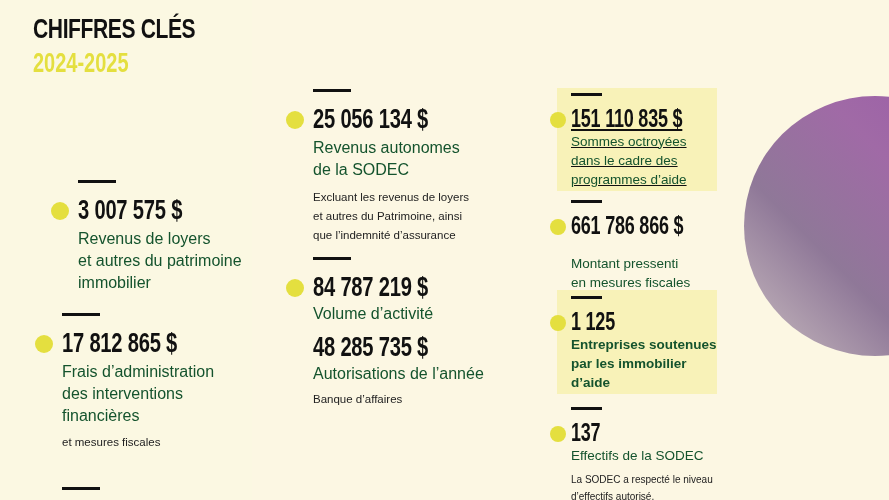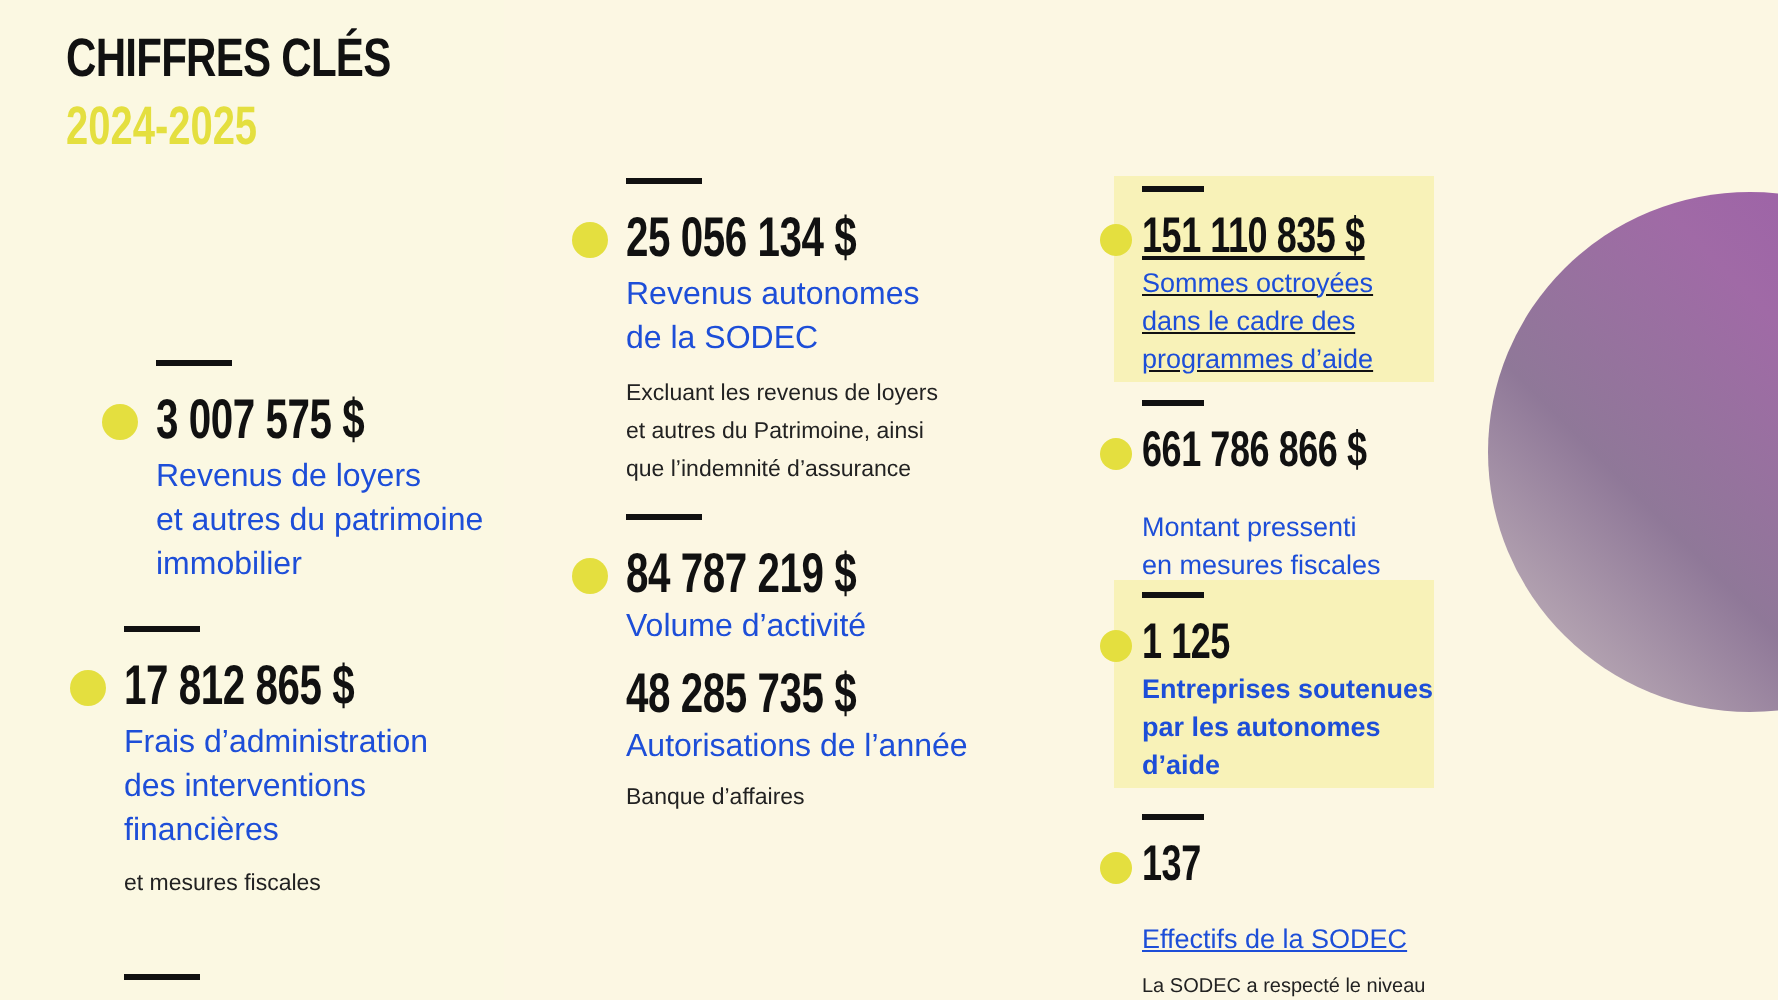--- a/index.html
+++ b/index.html
@@ -51,21 +51,21 @@
     .stat .dot {
       position: absolute; width: 18px; height: 18px; border-radius: 50%;
       background: #e4df3f;
     }
     .stat .num {
       font-weight: 700; font-size: 28px; line-height: 30px;
       transform: scaleX(0.72); transform-origin: left top;
       white-space: nowrap; display: block; letter-spacing: -0.3px;
     }
     .stat .label {
-      font-size: 16px; line-height: 22px; color: #1d4ed8;
+      font-size: 16px; line-height: 22px; color: #14532d;
     }
     .stat .note {
       font-size: 11.5px; line-height: 19px; color: #222222;
     }
     .col3 .num { font-size: 25px; line-height: 26px; }
     .col3 .label { font-size: 13.5px; line-height: 19px; }
     .col3 .note { font-size: 10px; line-height: 17px; }
   </style>
 </head>
 <body>
@@ -175,31 +175,31 @@
 </div>
 
 <div class="stat col3" style="left:571px; top:296px;">
   <div class="bar" style="width:31px; margin-bottom:9px;"></div>
   <div class="row">
     <span class="dot" style="left:-21px; top:7px; width:16px; height:16px;"></span>
     <span class="num">1 125</span>
   </div>
   <div class="label" style="margin-top:1px;font-weight:bold;">
     <div>Entreprises soutenues</div>
-    <div>par les autonomes</div>
+    <div>par les immobilier</div>
     <div>d’aide</div>
   </div>
 </div>
 
 <div class="stat col3" style="left:571px; top:407px;">
   <div class="bar" style="width:31px; margin-bottom:9px;"></div>
   <div class="row">
     <span class="dot" style="left:-21px; top:7px; width:16px; height:16px;"></span>
     <span class="num">137</span>
   </div>
-  <div class="label" style="margin-top:15px;text-decoration:underline;">
+  <div class="label" style="margin-top:1px;">
     <div>Effectifs de la SODEC</div>
   </div>
   <div class="note" style="margin-top:6px;">
     <div>La SODEC a respecté le niveau</div>
     <div>d’effectifs autorisé.</div>
   </div>
 </div>
 
 </body></html>

